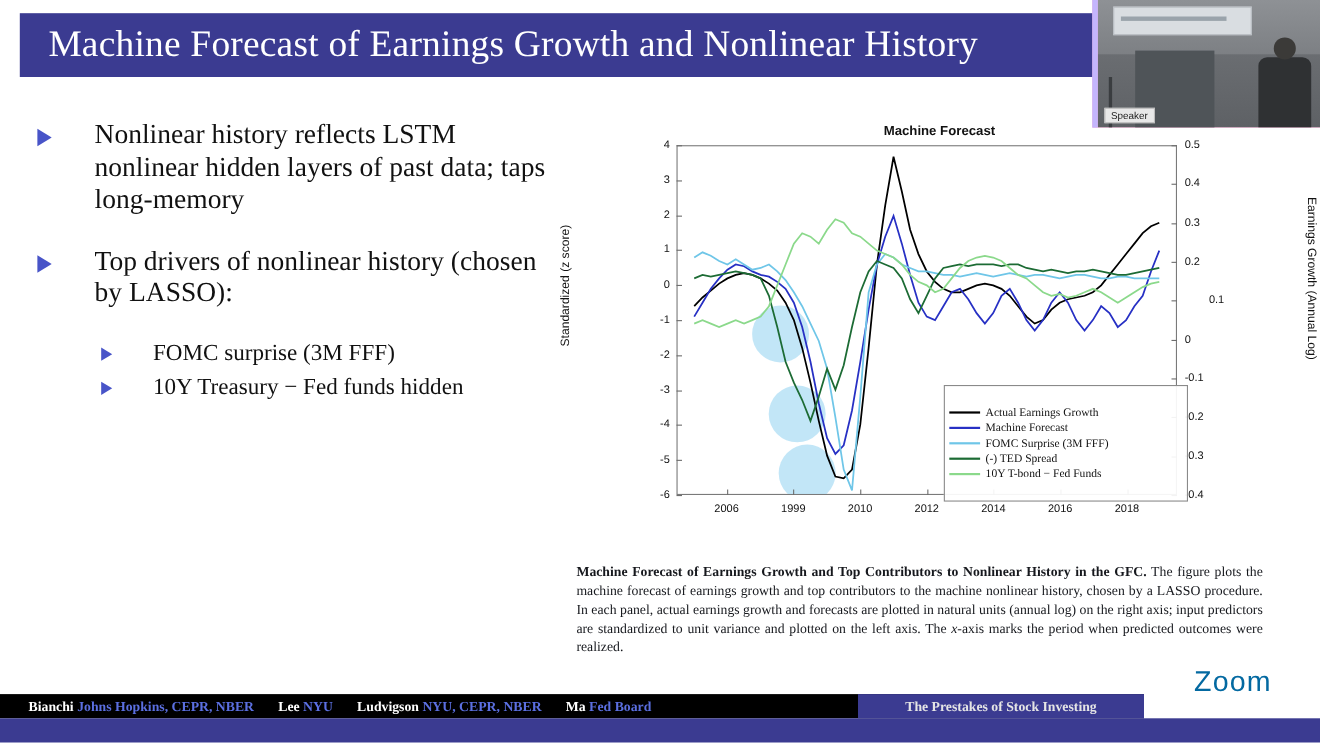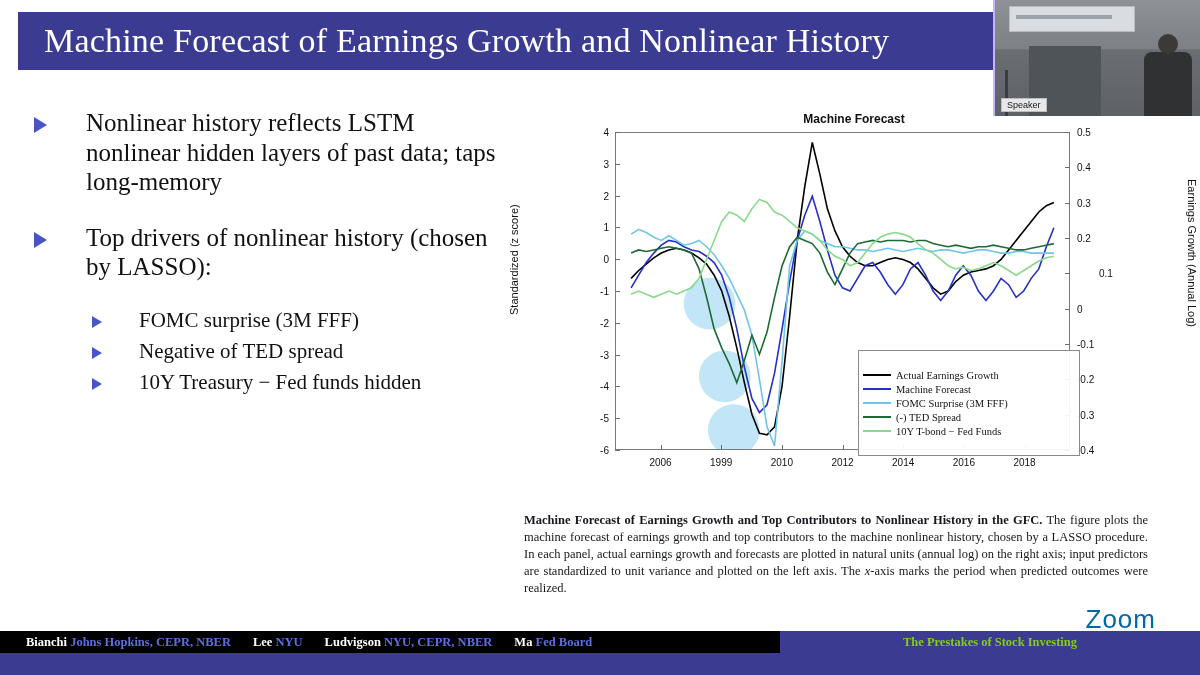--- a/index.html
+++ b/index.html
@@ -16,21 +16,21 @@
     background:#3b3b91;
     display:flex; align-items:center;
   }
   .title-bar .title-text{
     color:#ffffff; font-size:34px; font-family:"Liberation Serif", serif;
     padding-left:26px; white-space:nowrap; overflow:hidden; letter-spacing:.2px;
   }
   
   .speaker-cam{
     position:absolute; right:0; top:0; width:207px; height:116px;
-    background:#f9a8d4; overflow:hidden; border-left:2px solid #c4b5fd;
+    background:#f9a8d4; overflow:hidden; border-left:5px solid #c4b5fd;
   }
   .cam-wall{ position:absolute; inset:0;
     background:linear-gradient(180deg,#8e9195 0%,#7d8084 42%,#6a6d71 43%,#5e6165 100%); }
   .cam-screen{ position:absolute; left:14px; top:6px; width:126px; height:26px;
     background:#d9dde1; border:1px solid #b7bcc1; }
   .cam-screen-line{ position:absolute; left:6px; top:8px; width:96px; height:4px;
     background:#9aa3ab; }
   .cam-podium{ position:absolute; left:34px; top:46px; width:72px; height:70px;
     background:#4f5458; }
   .cam-person-head{ position:absolute; right:22px; top:34px; width:20px; height:20px;
@@ -106,32 +106,32 @@
   }
   .caption b{ font-weight:bold; }
   .caption i{ font-style:italic; }
   .watermark{
     position:absolute; right:44px; bottom:40px;
     font-size:26px; color:#0369a1; font-family:"Liberation Sans", sans-serif;
     letter-spacing:1px; user-select:none;
   }
   
   .footer{
-    position:absolute; left:0; bottom:22px; width:1200px; height:22px;
+    position:absolute; left:0; bottom:22px; width:1040px; height:22px;
     background:#000000; display:flex; align-items:center;
   }
   .footer-left{ display:flex; align-items:center; padding-left:26px; gap:22px; }
   .aff{ font-size:12.5px; font-weight:bold; white-space:nowrap;}
   .aff .nm{ color:#ffffff; }
   .aff .in{ color:#5b6fe0; }
   .footer-right{
     position:absolute; left:780px; top:0; right:0; height:22px;
     background:#3b3b91; display:flex; align-items:center; justify-content:center;
   }
-  .footer-right span{ color:#84cc16; font-size:12.5px; font-weight:bold; }
+  .footer-right span{ color:#e5e5e5; font-size:12.5px; font-weight:bold; }
   .bottom-strip{ position:absolute; left:0; bottom:0; width:1200px; height:22px; background:#3b3b91; }
 </style>
 </head>
 <body>
 
 <div class="title-bar">
   <div class="title-text">Machine Forecast of Earnings Growth and Nonlinear History</div>
 </div>
 
 <div class="speaker-cam">
@@ -152,24 +152,20 @@
     <div class="b-text">Nonlinear history reflects LSTM nonlinear hidden layers of past data; taps long-memory</div>
   </div>
   <div class="b-row">
     <div class="tri"></div>
     <div class="b-text">Top drivers of nonlinear history (chosen by LASSO):</div>
   </div>
   <div class="sub-list">
     <div class="b-row sub">
       <div class="tri small"></div>
       <div class="sub-text">FOMC surprise (3M FFF)</div>
-    </div>
-    <div class="b-row sub">
-      <div class="tri small"></div>
-      <div class="sub-text">Negative of TED spread</div>
     </div>
     <div class="b-row sub">
       <div class="tri small"></div>
       <div class="sub-text">10Y Treasury − Fed funds hidden</div>
     </div>
   </div>
 </div>
 
 <div class="chart-wrap">
   <div class="chart-title">Machine Forecast</div>

